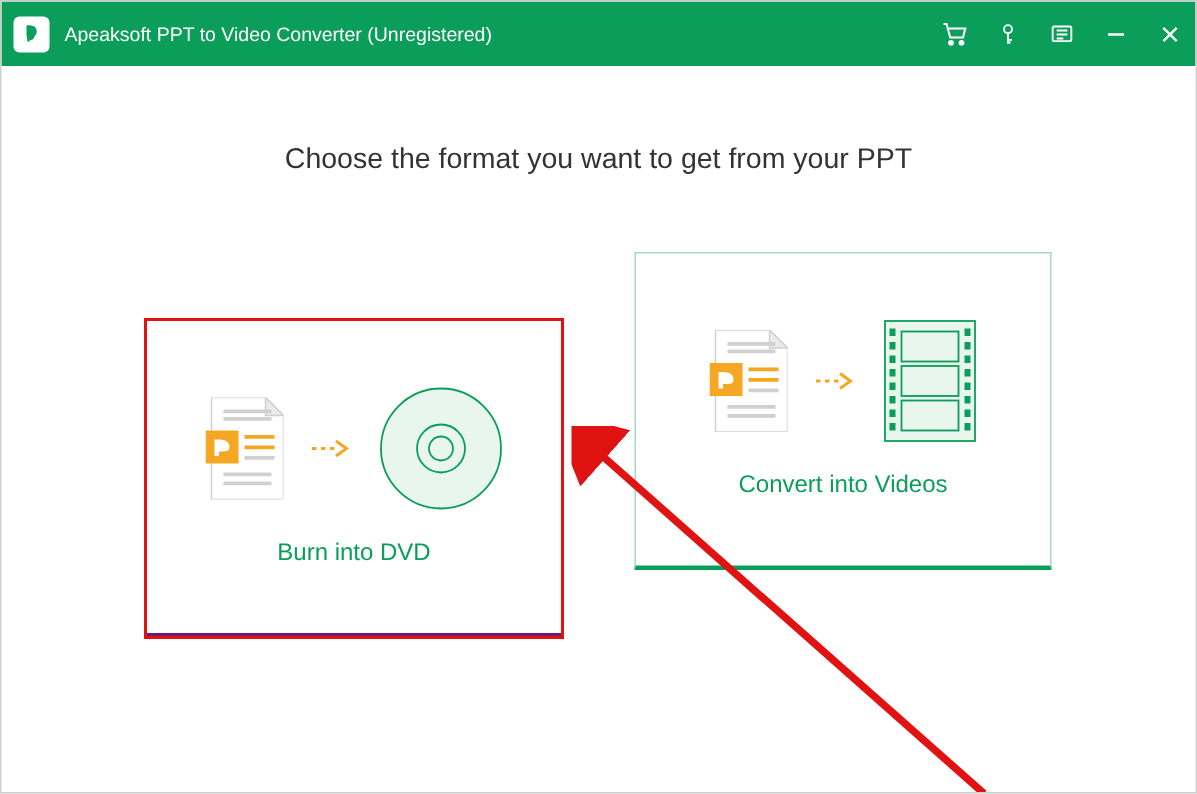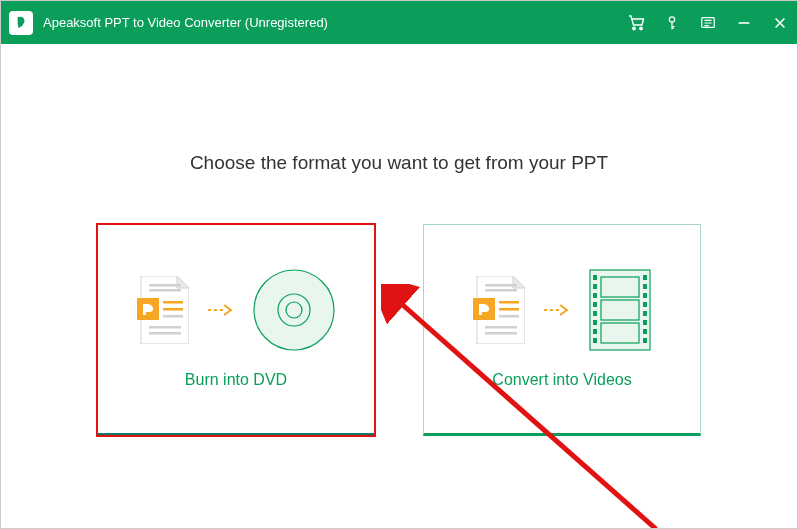--- a/index.html
+++ b/index.html
@@ -58,21 +58,21 @@
     }
     .content {
       position: relative;
       height: calc(100% - 36px);
       background: #fff;
     }
     .heading {
       text-align: center;
       font-size: 19px;
       color: #333;
-      padding-top: 108px;
+      padding-top: 52px;
       padding-bottom: 50px;
       font-weight: normal;
     }
     .options {
       display: flex;
       justify-content: center;
       gap: 48px;
       padding: 0 20px;
     }
     .option-card {
@@ -83,21 +83,22 @@
       cursor: pointer;
       display: flex;
       flex-direction: column;
       align-items: center;
       justify-content: center;
       position: relative;
     }
     .option-card.selected {
       outline: 2px solid #e11212;
       outline-offset: -1px;
-      border-bottom: 3px solid #0f766e;
+      border-bottom: 3px solid #701a75;
+      margin-top: 45px;
     }
     .option-card:not(.selected) {
       border-bottom: 3px solid #0a9e5a;
     }
     .card-graphic {
       display: flex;
       align-items: center;
       gap: 18px;
       margin-bottom: 20px;
     }

